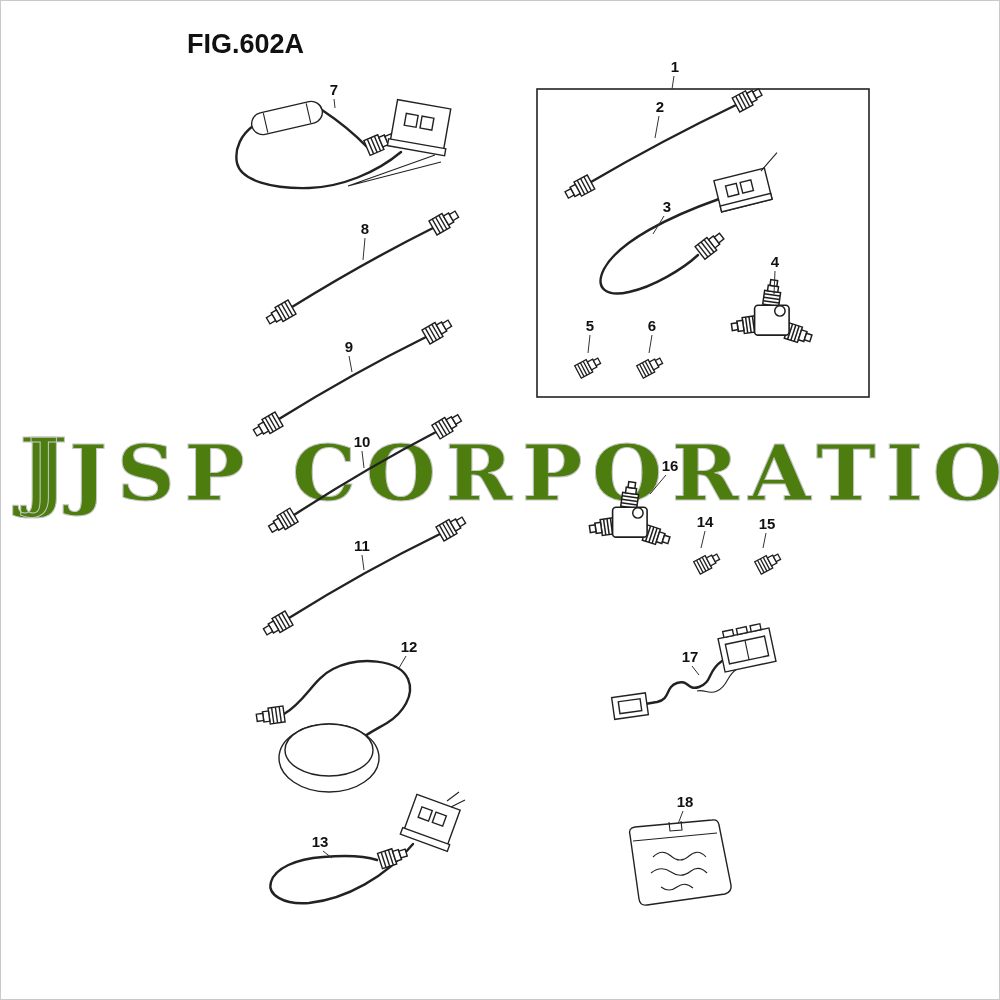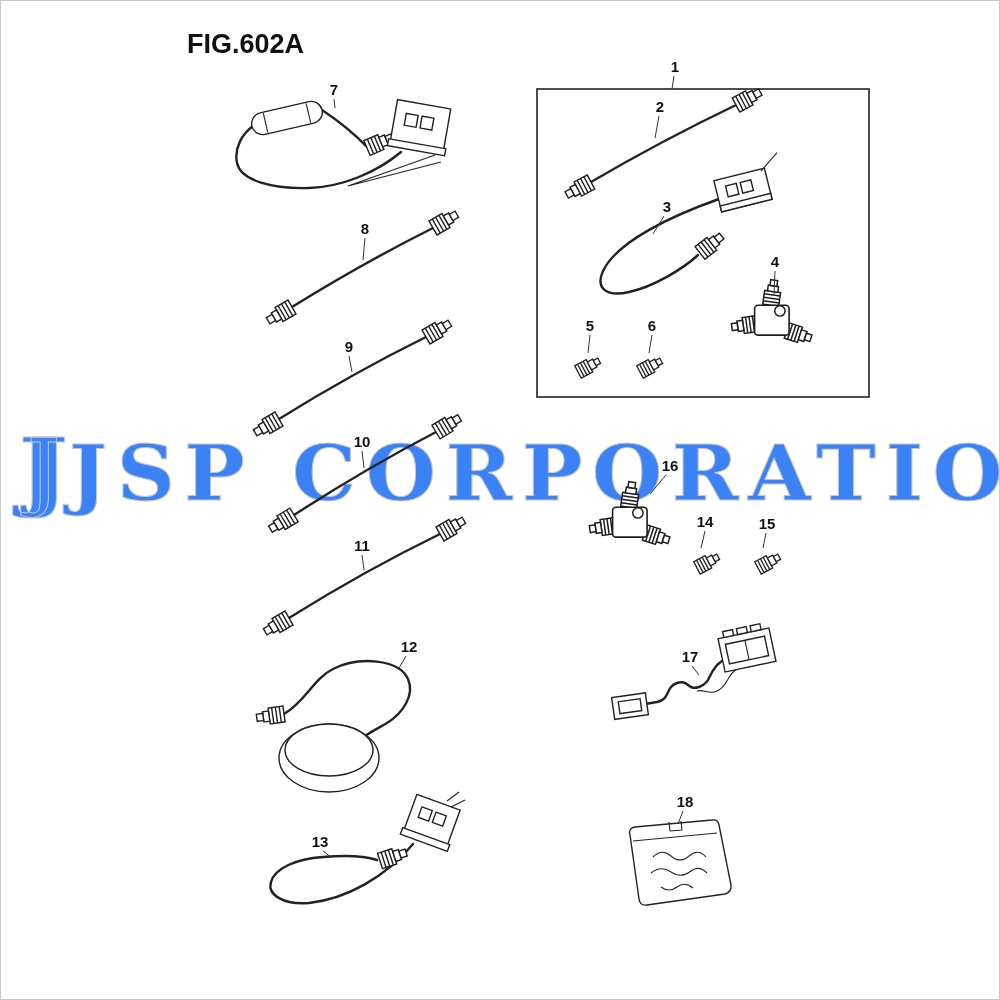--- a/index.html
+++ b/index.html
@@ -12,21 +12,21 @@
     overflow:hidden;
     font-family:"Liberation Sans", sans-serif;
   }
   .watermark {
     position:absolute;
     left:18px; top:426px;
     width:975px;
     display:flex;
     align-items:baseline;
     z-index:1;
-    color:#3b82f6;
+    color:#4d7c0f;
     -webkit-text-stroke:1px #c6c6c6;
     user-select:none;
     white-space:nowrap;
   }
   .wm-logo {
     font-family:"DejaVu Serif", serif;
     font-weight:bold;
     font-size:86px;
     letter-spacing:-0.38em;
     padding-right:34px;

